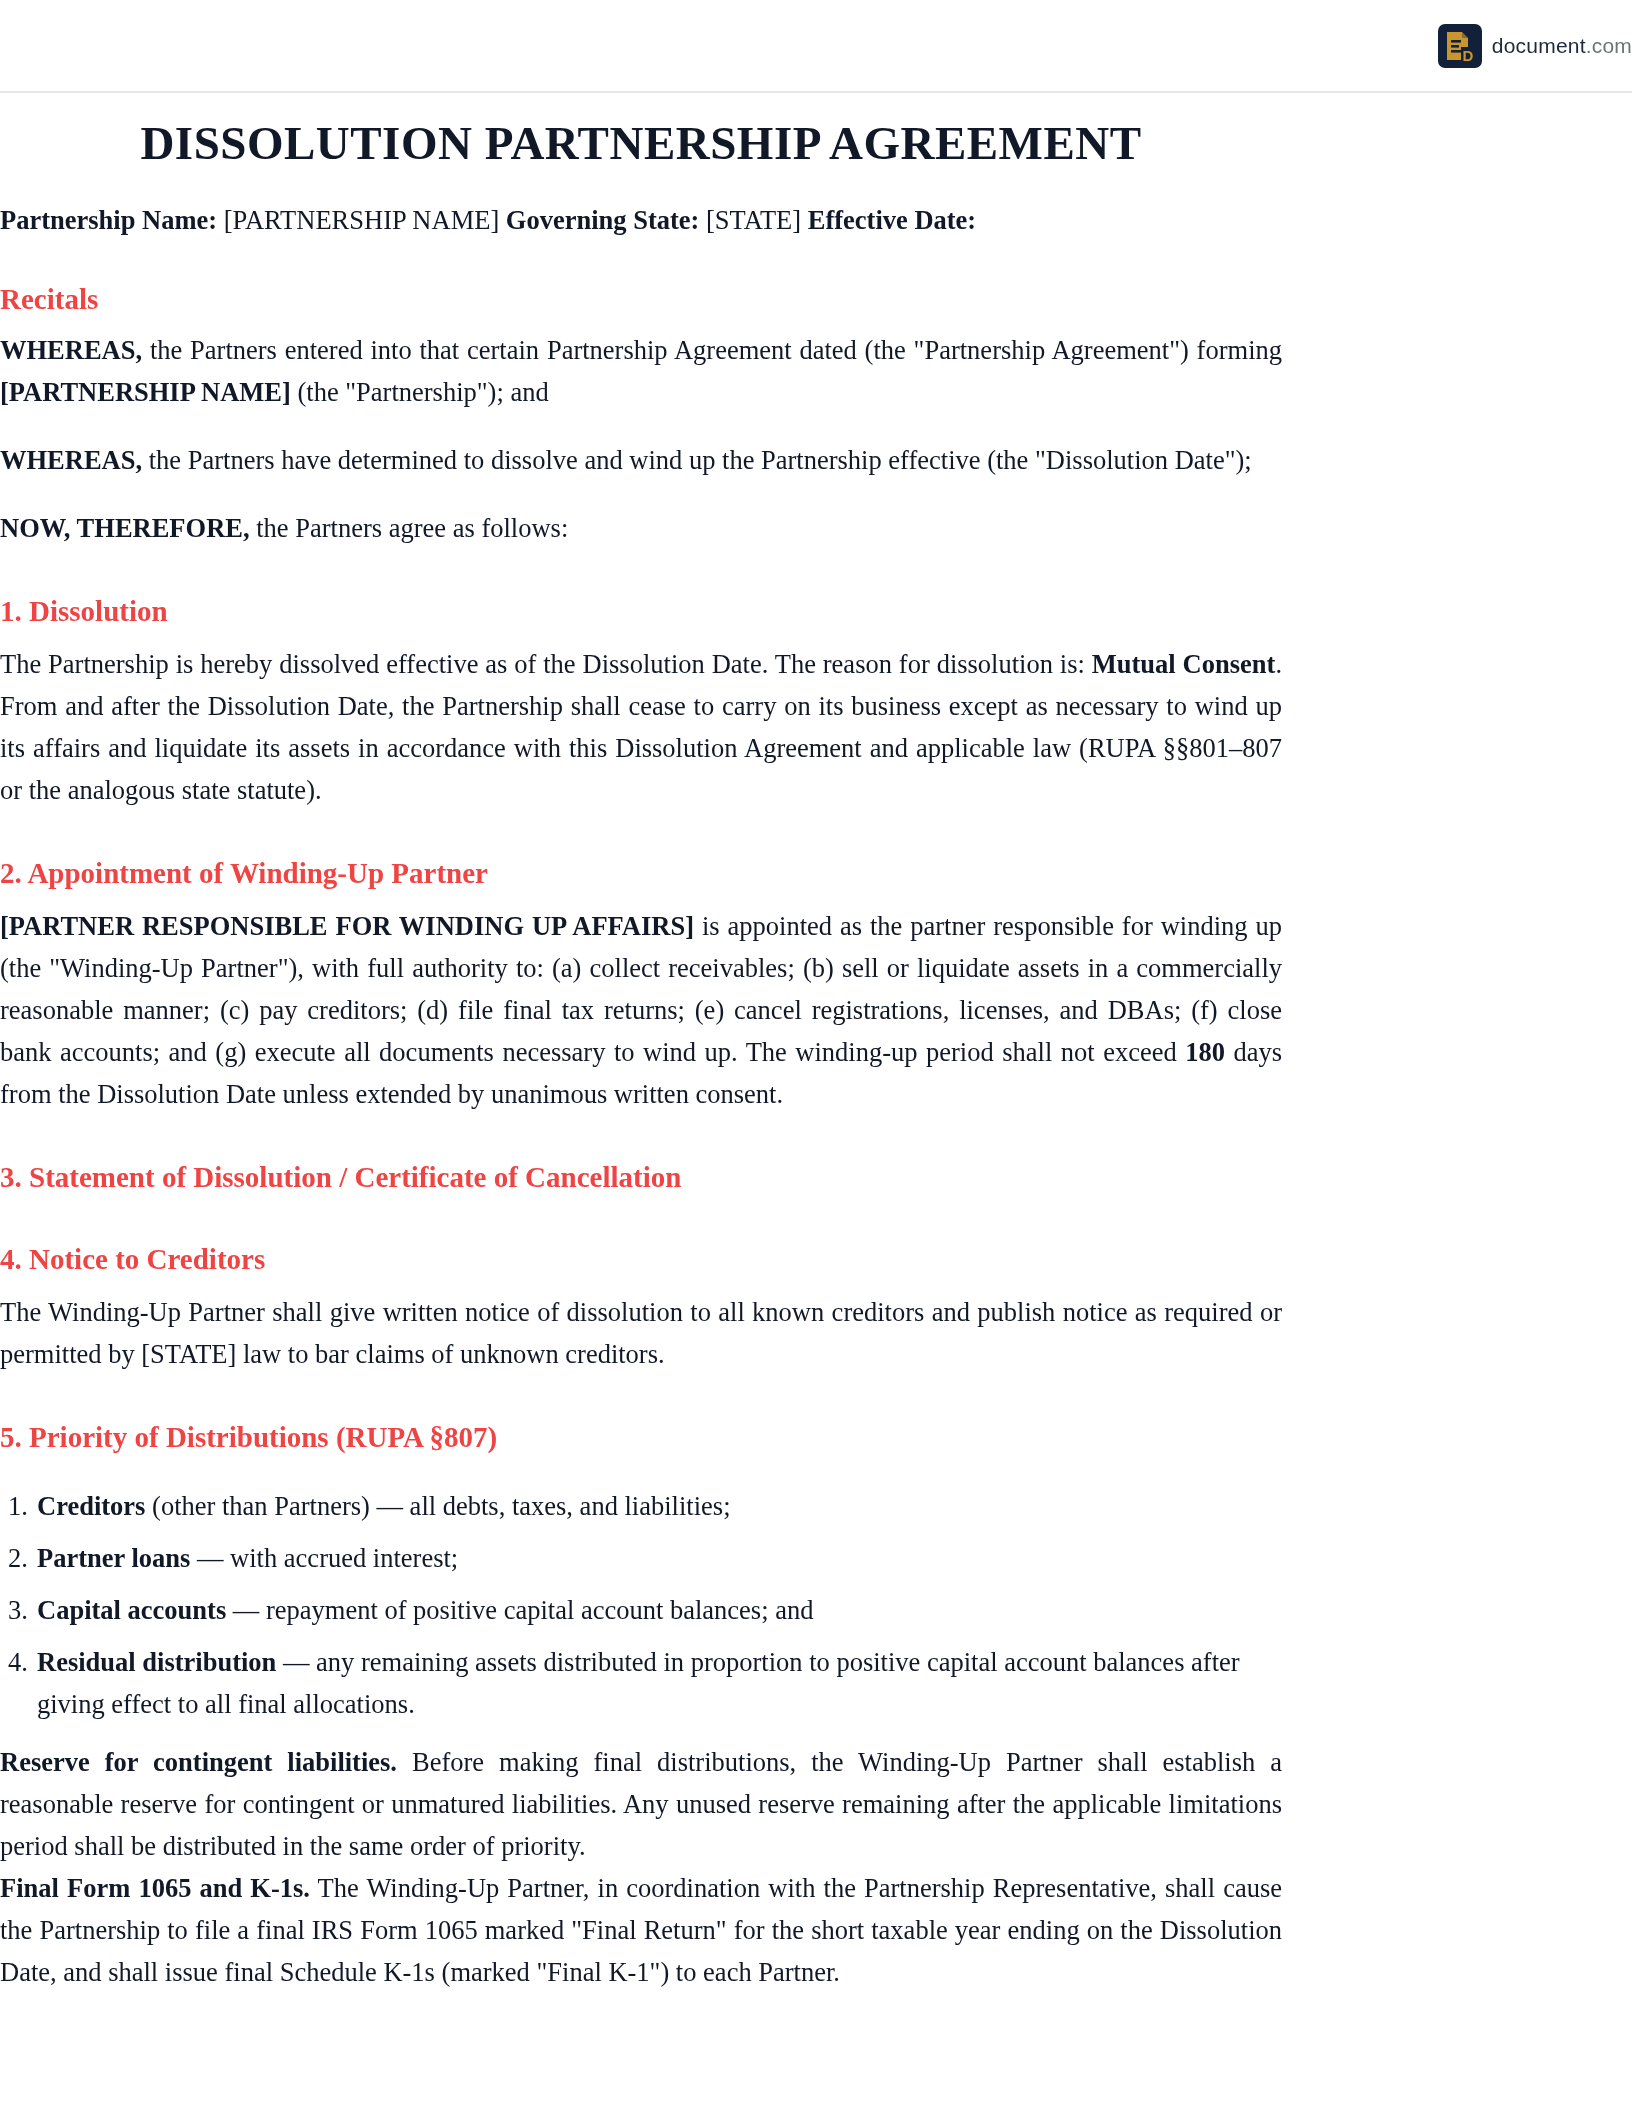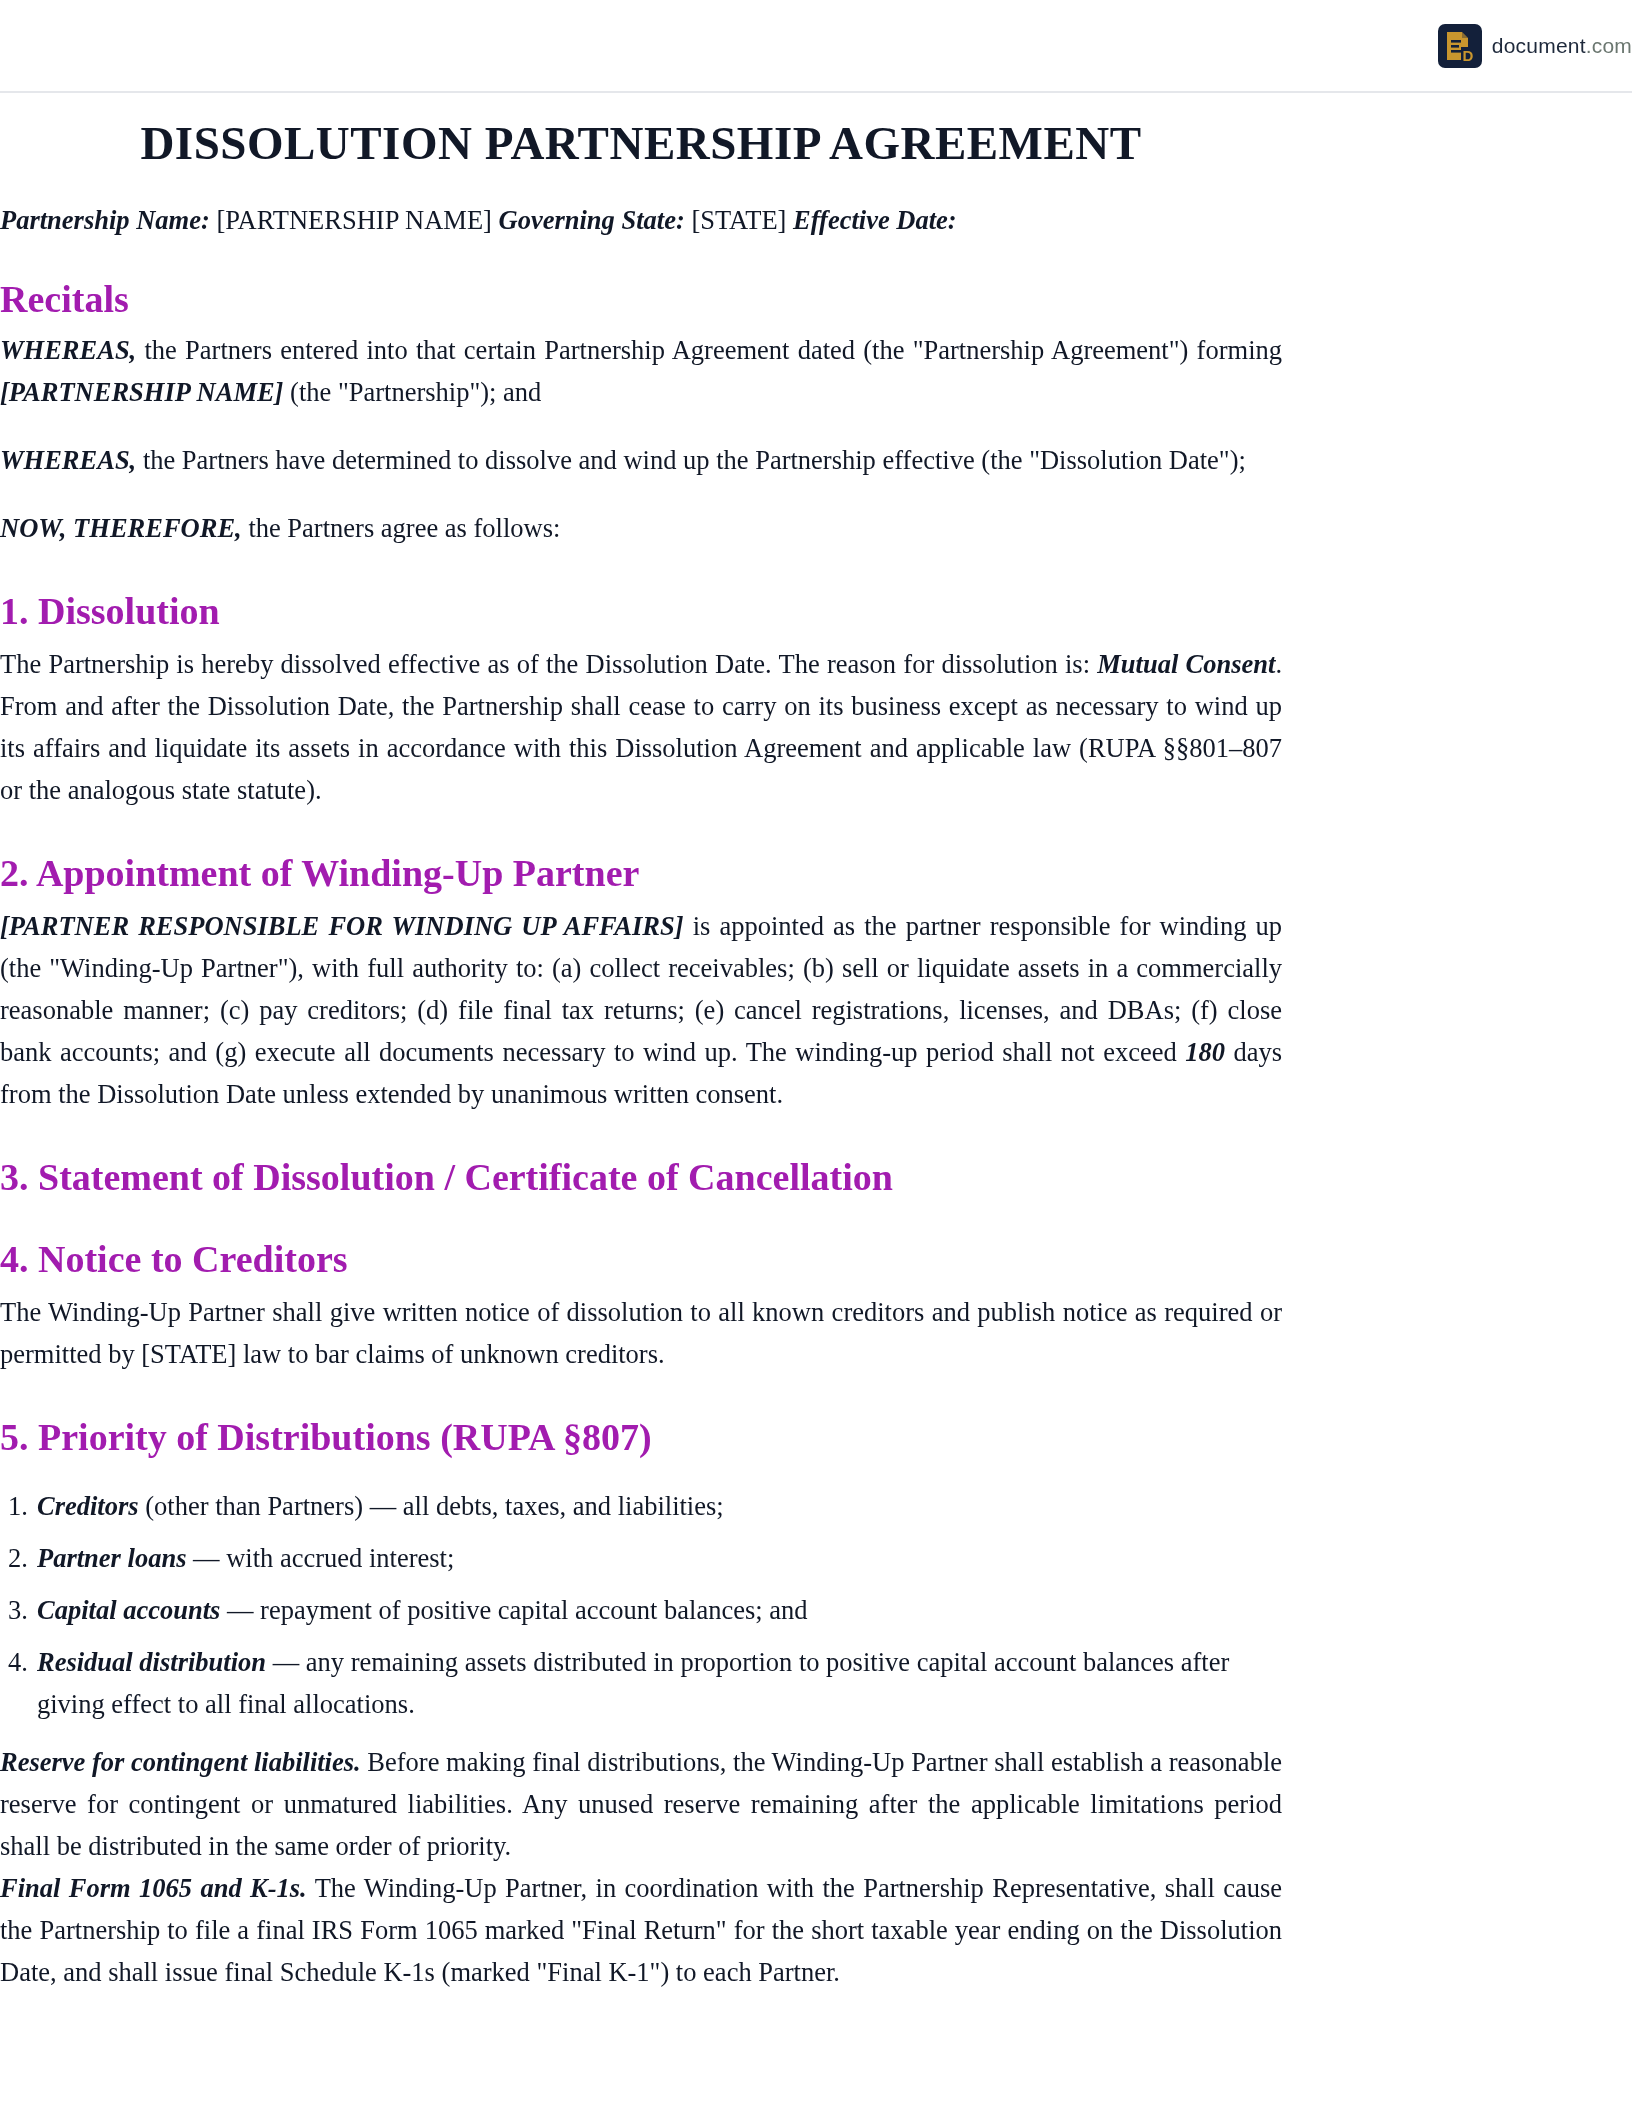--- a/index.html
+++ b/index.html
@@ -28,27 +28,27 @@
     position: absolute; left: 0; top: 93px; width: 1300px;
     padding-right: 18px;
     font-size: 26.5px; line-height: 42px;
   }
   .doc-title {
     text-align: center; font-size: 47px; font-weight: bold;
     letter-spacing: 0.5px; line-height: 60px; margin-top: 20px; color: #111827;
   }
   .meta { margin-top: 26px; line-height: 42px; }
   h2 {
-    font-size: 38px; font-weight: bold; line-height: 40px; color: #a21caf;
+    font-size: 29px; font-weight: bold; line-height: 40px; color: #ef4444;
   }
   p { text-align: justify; }
   .h-recitals { margin-top: 38px; margin-bottom: 10px; }
   .sec-h { margin-top: 42px; margin-bottom: 12px; }
   .para-gap { margin-top: 26px; }
-  b { font-weight: bold; font-style: italic; }
+  b { font-weight: bold; }
 
   ol.prio { list-style: none; margin-top: 28px; }
   ol.prio li { position: relative; padding-left: 37px; line-height: 42px; margin-bottom: 10px; }
   ol.prio li .num { position: absolute; left: 8px; top: 0; }
 </style>
 </head>
 <body>
 
 <div class="topbar">
   <div class="brand">

